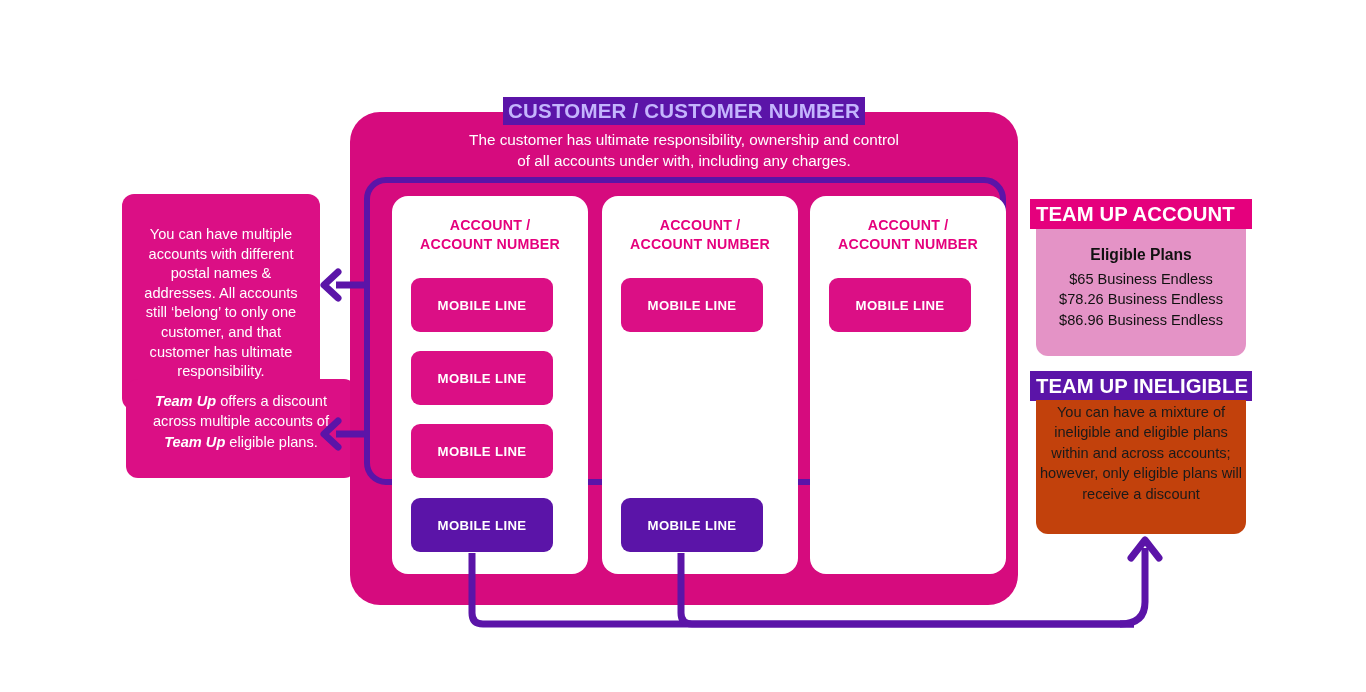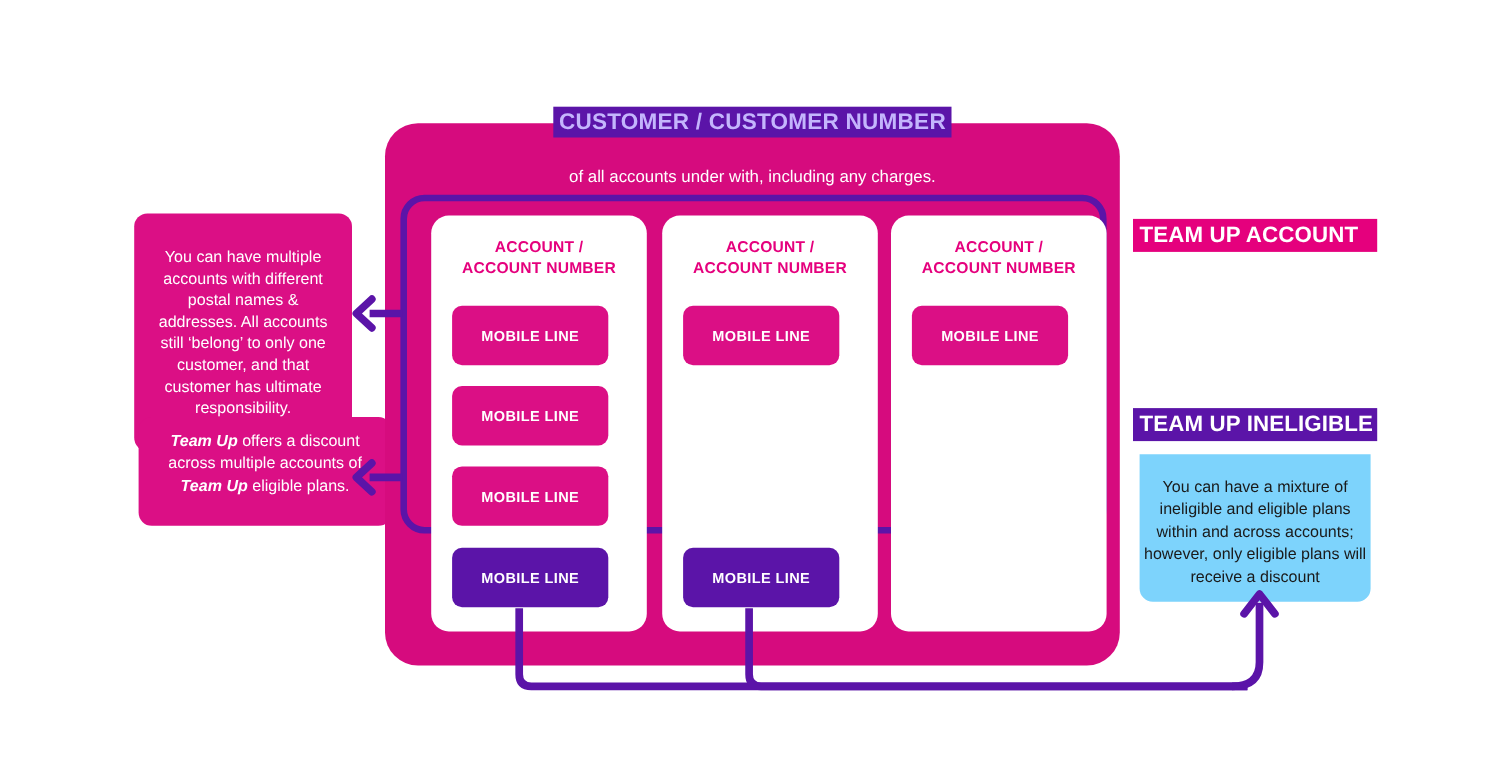--- a/index.html
+++ b/index.html
@@ -202,26 +202,26 @@
     font-size: 14.6px;
     line-height: 20.5px;
   }
   .rp-body.eligible .plans-title {
     font-weight: bold;
     font-size: 15.6px;
     margin-bottom: 3px;
   }
   .rp-body.ineligible {
     left: 1036px;
-    top: 413px;
+    top: 400px;
     width: 210px;
     height: 134px;
-    background: #7dd3fc;
+    background: #c2410c;
     color: #1a1a1a;
-    padding-top: 20px;
+    padding-top: 2px;
     font-size: 14.6px;
     line-height: 20.4px;
   }
 </style>
 </head>
 <body>
 
 <div id="stage">
 
   <div class="customer-panel"></div>
@@ -251,33 +251,39 @@
   <div class="account-col c3">
     <div class="account-title">
       <span>ACCOUNT /</span><br>
       <span>ACCOUNT NUMBER</span>
     </div>
     <div class="mobile-line pink slot-1">MOBILE LINE</div>
   </div>
 
   <div class="customer-title">CUSTOMER / CUSTOMER NUMBER</div>
   <div class="customer-sub">
-    <br>
+    <span>The customer has ultimate responsibility, ownership and control</span><br>
     <span>of all accounts under with, including any charges.</span>
   </div>
 
   <div class="callout one">
     <span>You can have multiple accounts with different postal names &amp; addresses. All accounts still ‘belong’ to only one customer, and that customer has ultimate responsibility.</span>
   </div>
 
   <div class="callout two">
     <b>Team Up</b><span> offers a discount across multiple accounts of </span><b>Team Up</b><span> eligible plans.</span>
   </div>
 
   <div class="rp-header eligible">TEAM UP ACCOUNT</div>
+  <div class="rp-body eligible">
+    <div class="plans-title">Eligible Plans</div>
+    <div>$65 Business Endless</div>
+    <div>$78.26 Business Endless</div>
+    <div>$86.96 Business Endless</div>
+  </div>
 
   <div class="rp-header ineligible">TEAM UP INELIGIBLE</div>
   <div class="rp-body ineligible">You can have a mixture of ineligible and eligible plans within and across accounts; however, only eligible plans will receive a discount</div>
 
   <svg id="connectors" class="over" width="1366" height="692" viewBox="0 0 1366 692" xmlns="http://www.w3.org/2000/svg">
 
     <g>
       <path d="M 366 285 L 336 285" stroke="#5B14A8" stroke-width="7" fill="none" stroke-linecap="butt"></path>
       <path d="M 338 272 L 324 285 L 338 298" stroke="#5B14A8" stroke-width="7" fill="none" stroke-linejoin="round" stroke-linecap="round"></path>
     </g>

